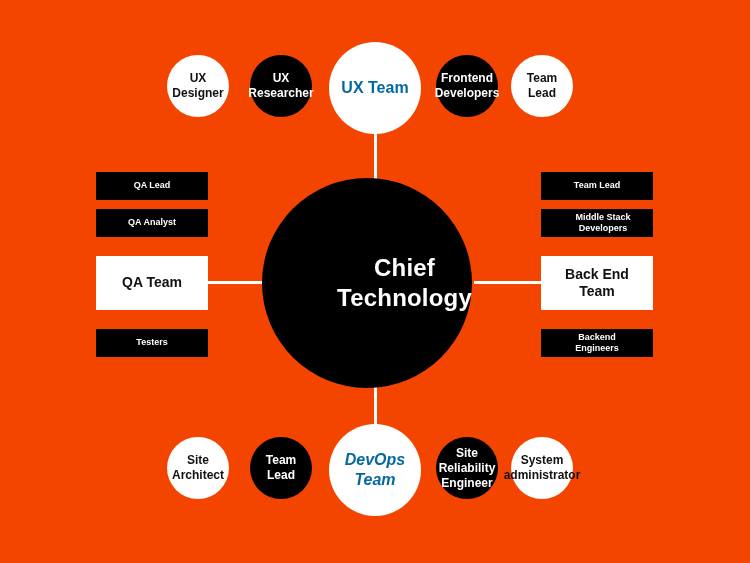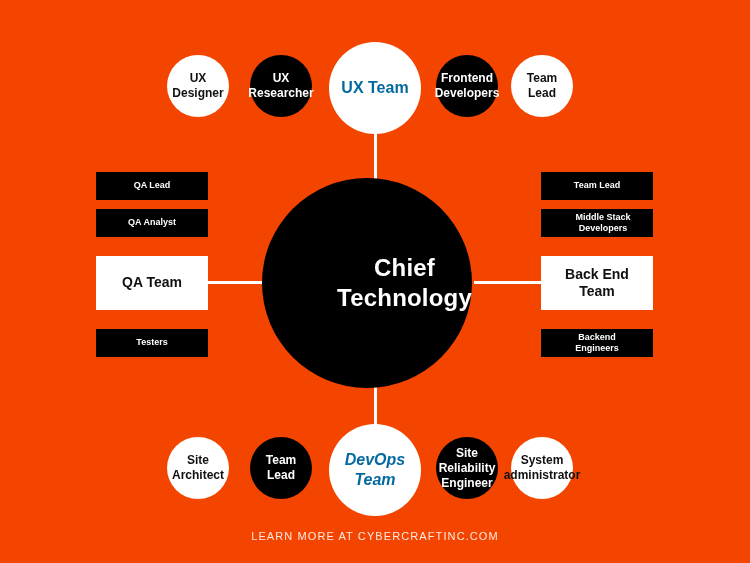--- a/index.html
+++ b/index.html
@@ -247,15 +247,14 @@
   </div>
 
   <div class="node-circle circle-sm black" style="left:436px; top:437px;">
     <div>
       <div>Site</div>
       <div>Reliability</div>
       <div>Engineer</div>
     </div>
   </div>
 
-  <div class="footer-text">LEARN MORE AT CYBERCRAFTINC.COM</div>
 
 </div>
 
 </body></html>

